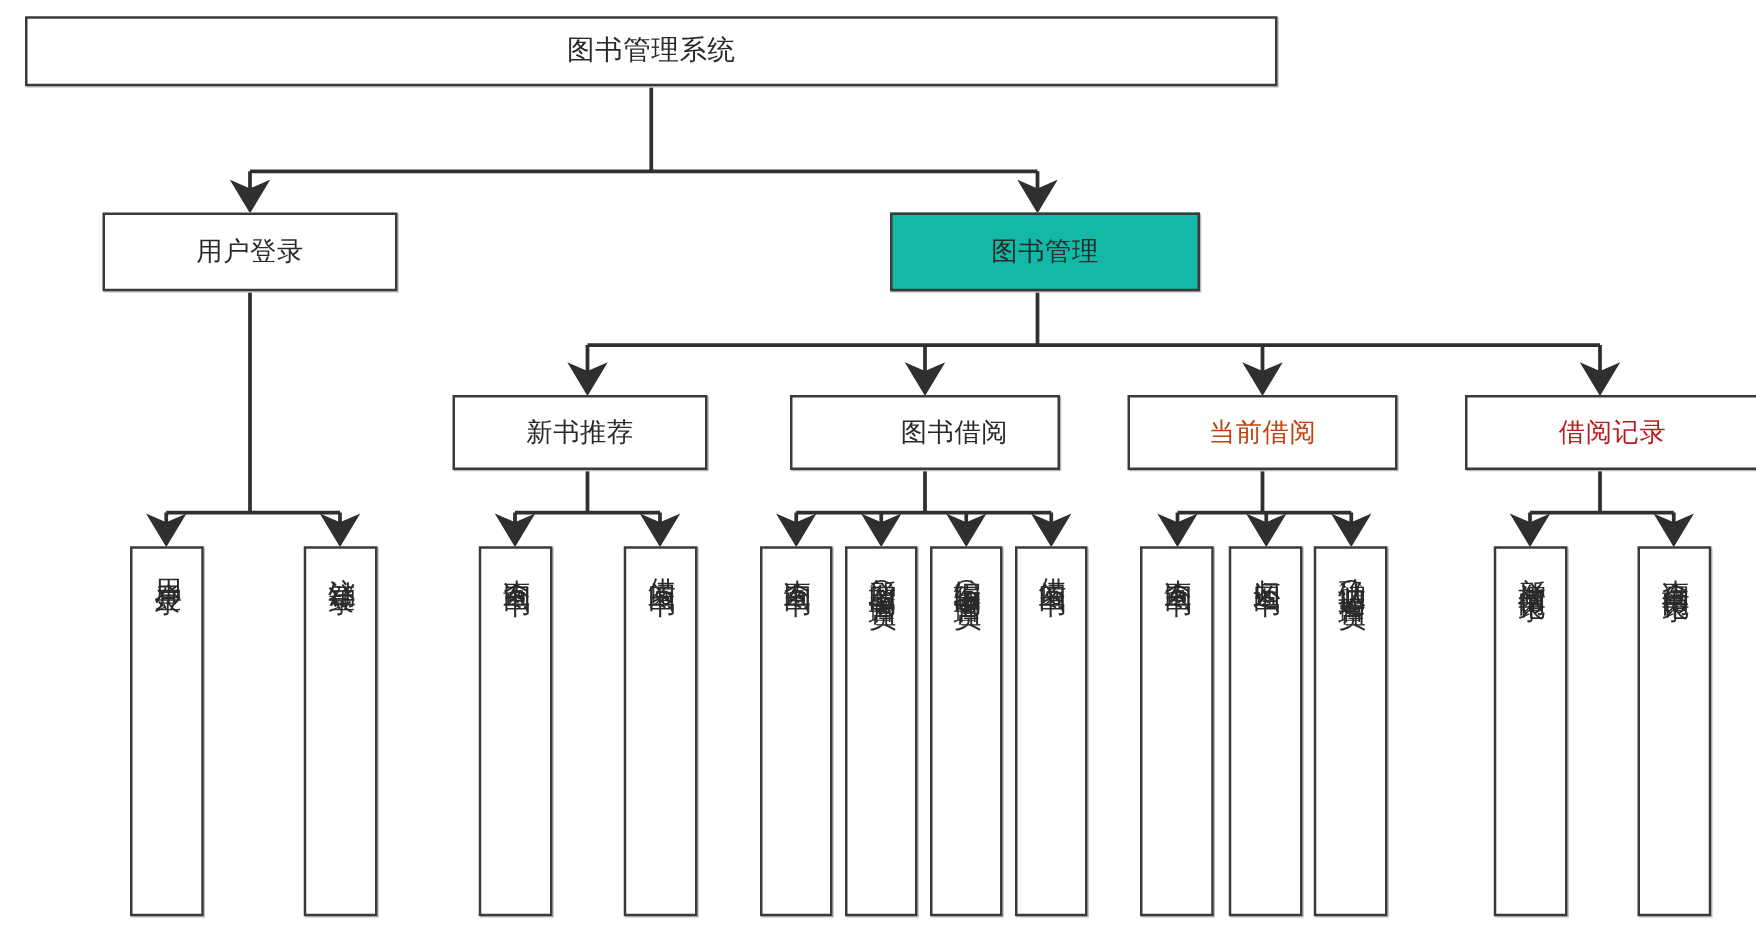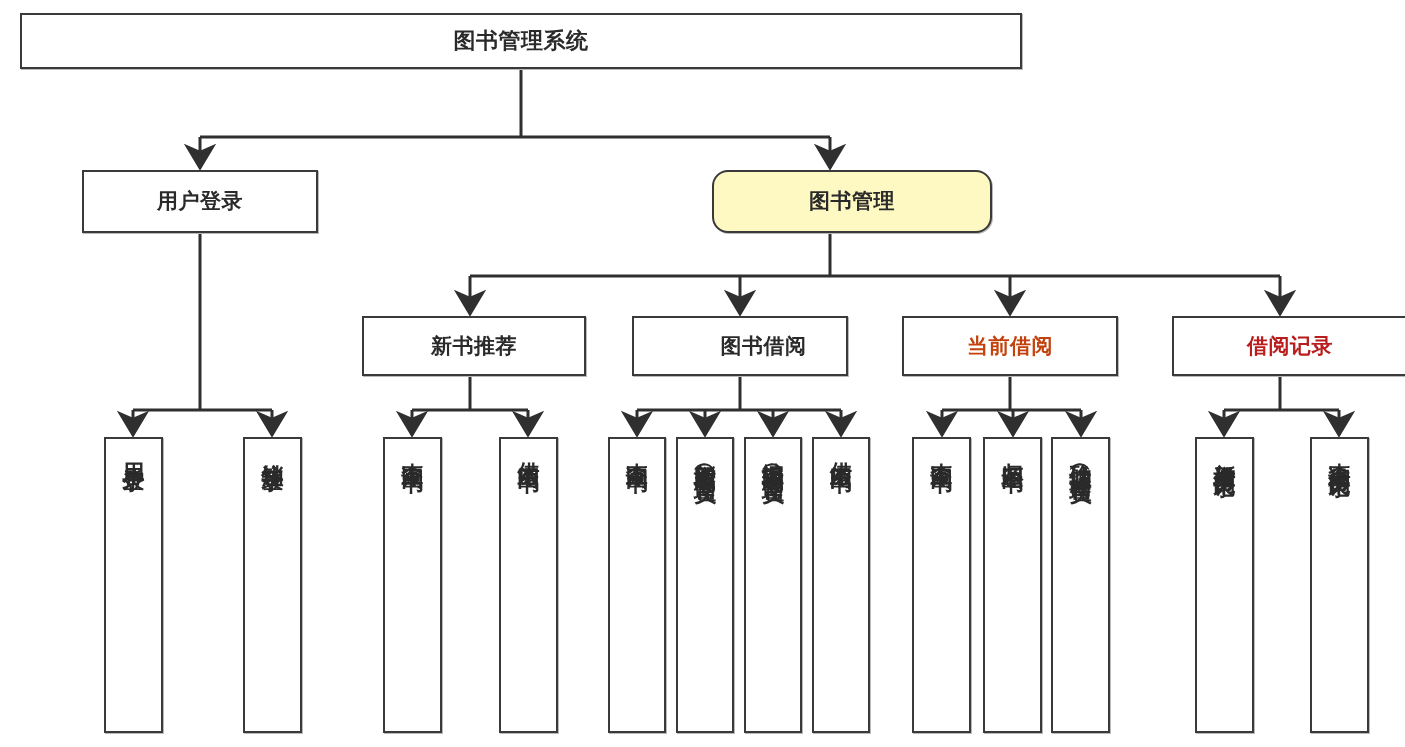--- a/index.html
+++ b/index.html
@@ -37,21 +37,20 @@
     justify-content: center;
     color: #2a2a2a;
     z-index: 2;
   }
   .node .lbl {
     display: block;
     text-align: center;
     line-height: 1.18;
     white-space: nowrap;
     letter-spacing: 0.5px;
-    font-weight: bold;
   }
   
   .node.h .lbl {
     font-size: 21px;
   }
   .node.root .lbl {
     font-size: 22px;
   }
   
   .node.v {
@@ -135,25 +134,25 @@
   </svg>
 
   <div class="node h root" style="left: 20px; top: 13px; width: 1002px; height: 56px; border-color: rgb(58, 58, 58); background: rgb(255, 255, 255); color: rgb(42, 42, 42);">
     <span class="lbl">图书管理系统</span>
   </div>
 
   <div class="node h" style="left: 82px; top: 170px; width: 236px; height: 63px; border-color: rgb(58, 58, 58); background: rgb(255, 255, 255); color: rgb(42, 42, 42);">
     <span class="lbl">用户登录</span>
   </div>
 
-  <div class="node h" style="left: 712px; top: 170px; width: 280px; height: 63px; border-color: rgb(58, 58, 58); background: #fef9c3; color: rgb(42, 42, 42); border-radius: 16px;">
+  <div class="node h" style="left: 712px; top: 170px; width: 248px; height: 63px; border-color: rgb(58, 58, 58); background: #14b8a6; color: rgb(42, 42, 42);">
     <span class="lbl">图书管理</span>
   </div>
 
-  <div class="node h" style="left: 362px; top: 316px; width: 224px; height: 60px; border-color: rgb(58, 58, 58); background: rgb(255, 255, 255); color: rgb(42, 42, 42);">
+  <div class="node h" style="left: 362px; top: 316px; width: 204px; height: 60px; border-color: rgb(58, 58, 58); background: rgb(255, 255, 255); color: rgb(42, 42, 42);">
     <span class="lbl">新书推荐</span>
   </div>
 
   <div class="node h" style="left: 632px; top: 316px; width: 216px; height: 60px; border-color: rgb(58, 58, 58); background: rgb(255, 255, 255); color: rgb(42, 42, 42); padding-left: 47px;">
     <span class="lbl">图书借阅</span>
   </div>
 
   <div class="node h" style="left: 902px; top: 316px; width: 216px; height: 60px; border-color: rgb(58, 58, 58); background: rgb(255, 255, 255); color: #c2410c;">
     <span class="lbl">当前借阅</span>
   </div>

